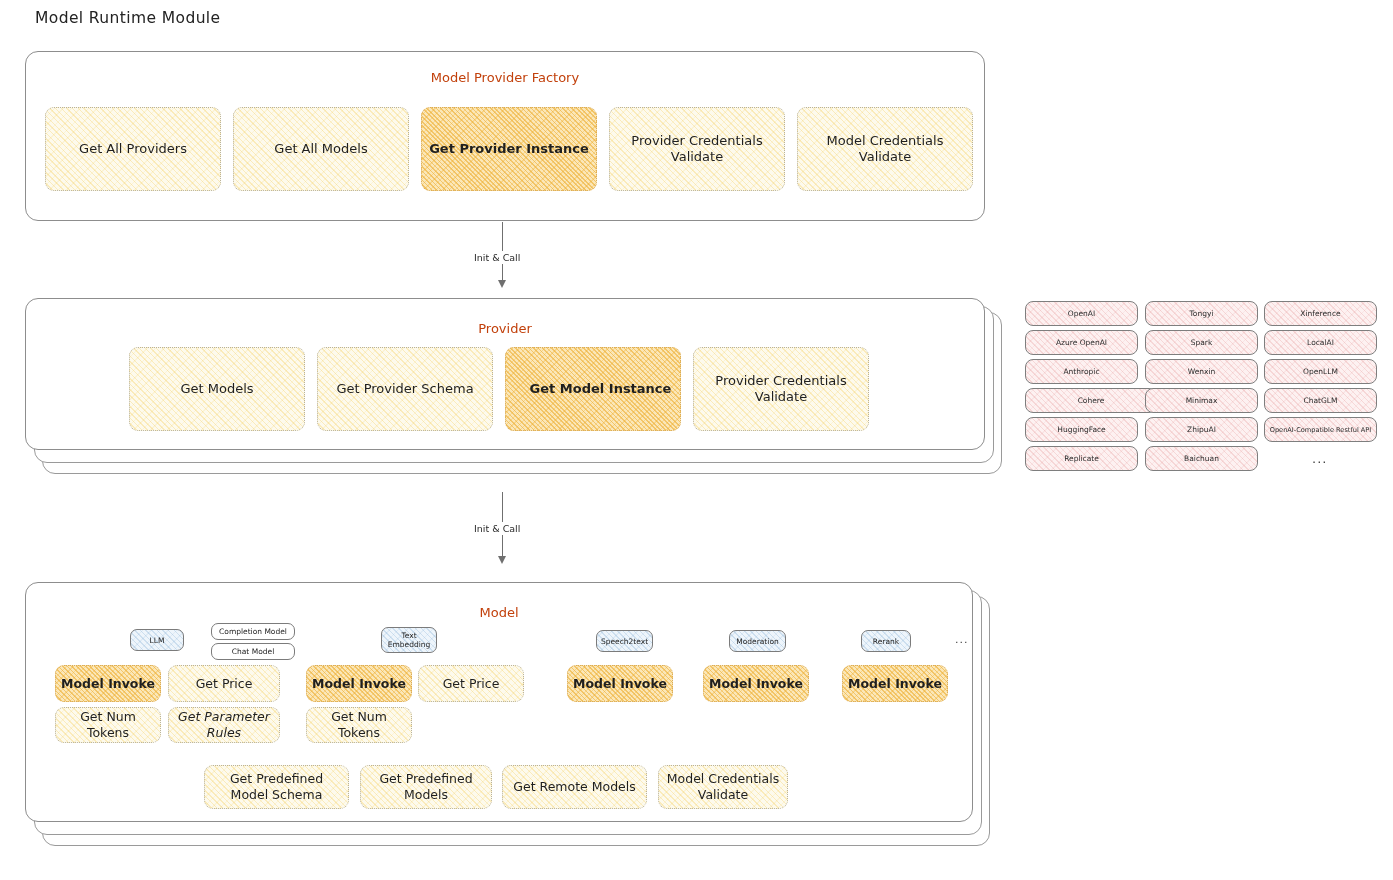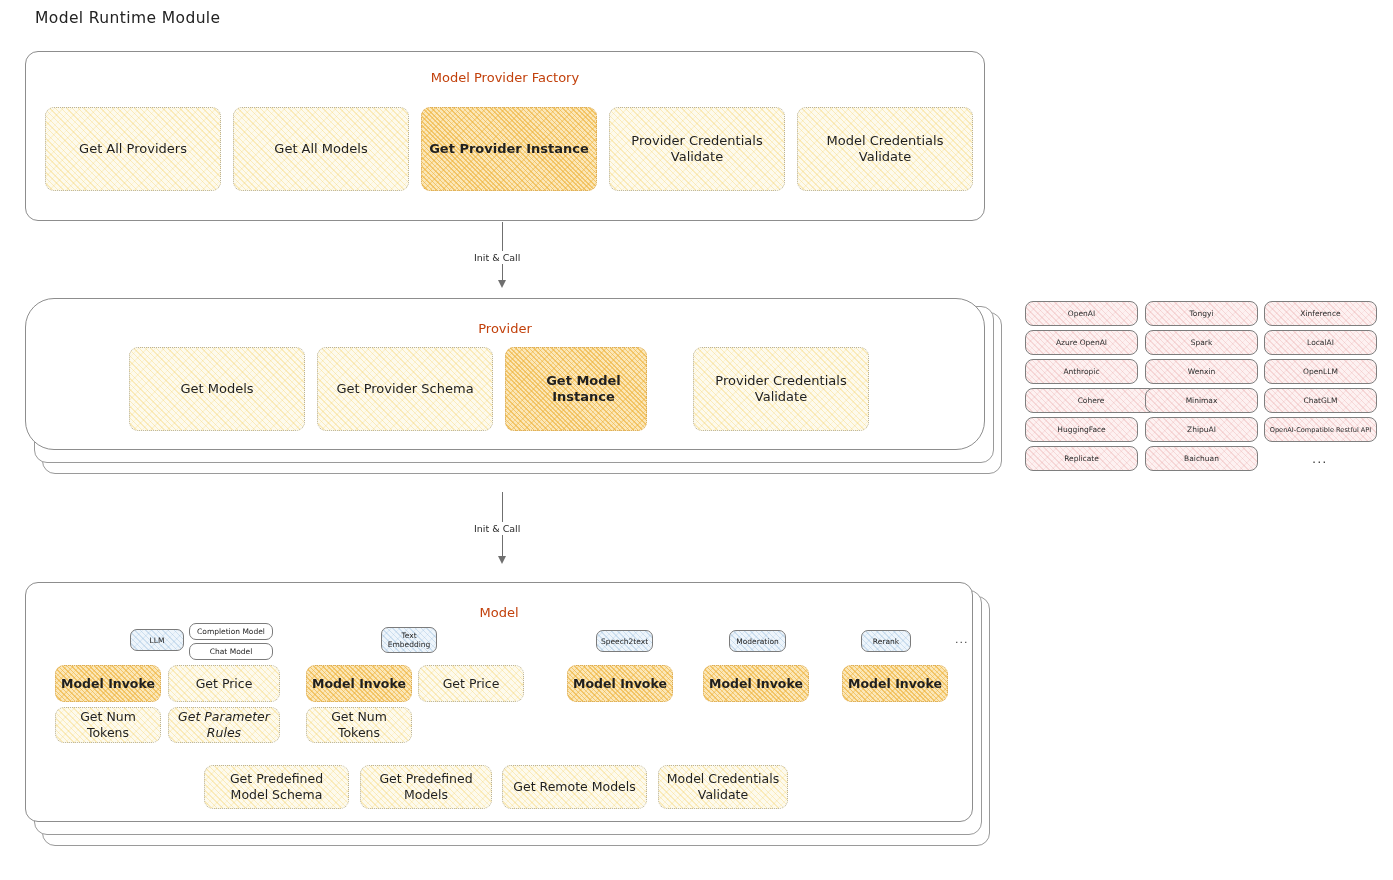--- a/index.html
+++ b/index.html
@@ -105,21 +105,21 @@
   .badge {
     position: absolute;
     box-sizing: border-box;
     border: 1.2px solid #7b7b7b;
     border-radius: 7px;
     display: flex; align-items: center; justify-content: center;
     font-size: 7.5px; color: #232323;
     text-align: center; line-height: 1.2;
     padding: 1px 3px;
   }
-  .badge.white { background: #ffffff; }
+  .badge.white { background: #ffffff; margin-left: 22px; }
 
   
   .arrow-line {
     position: absolute;
     width: 1.3px;
     background: #6f6f6f;
   }
   .arrow-head {
     position: absolute;
     width: 0; height: 0;
@@ -161,28 +161,28 @@
   <div class="mbox big hatch-yellow" style="left:771px; top:55px; width:176px; height:84px;">Model Credentials Validate</div>
 </div>
 
 <div class="arrow-line" style="left:502px; top:222px; height:62px;"></div>
 <div class="arrow-head" style="left:498px; top:280px;"></div>
 <div class="arrow-label" style="left:470px; top:251px;">Init &amp; Call</div>
 
 <div class="stack-layer" style="left:42px; top:312px; width:960px; height:162px;"></div>
 <div class="stack-layer" style="left:34px; top:306px; width:960px; height:157px;"></div>
 
-<div class="panel" style="left:25px; top:298px; width:960px; height:152px; z-index:3;border-radius:29px;">
+<div class="panel" style="left:25px; top:298px; width:960px; height:152px; z-index:3;">
   <div class="panel-title" style="top:22px;">Provider</div>
 
   <div class="mbox big hatch-yellow" style="left:103px; top:48px; width:176px; height:84px;">Get Models</div>
 
   <div class="mbox big hatch-yellow" style="left:291px; top:48px; width:176px; height:84px;">Get Provider Schema</div>
 
-  <div class="mbox big hatch-amber hl" style="left:479px; top:48px; width:142px; height:84px;padding-left:20px;">Get Model Instance</div>
+  <div class="mbox big hatch-amber hl" style="left:479px; top:48px; width:176px; height:84px;padding-left:20px;">Get Model Instance</div>
 
   <div class="mbox big hatch-yellow" style="left:667px; top:48px; width:176px; height:84px;">Provider Credentials Validate</div>
 </div>
 
 <div class="pill hatch-pink" style="left:1025px; top:301px; width:113px; height:25px;">OpenAI</div>
 <div class="pill hatch-pink" style="left:1025px; top:330px; width:113px; height:25px;">Azure OpenAI</div>
 <div class="pill hatch-pink" style="left:1025px; top:359px; width:113px; height:25px;">Anthropic</div>
 <div class="pill hatch-pink" style="left:1025px; top:388px; width:132px; height:25px;">Cohere</div>
 <div class="pill hatch-pink" style="left:1025px; top:417px; width:113px; height:25px;">HuggingFace</div>
 <div class="pill hatch-pink" style="left:1025px; top:446px; width:113px; height:25px;">Replicate</div>

